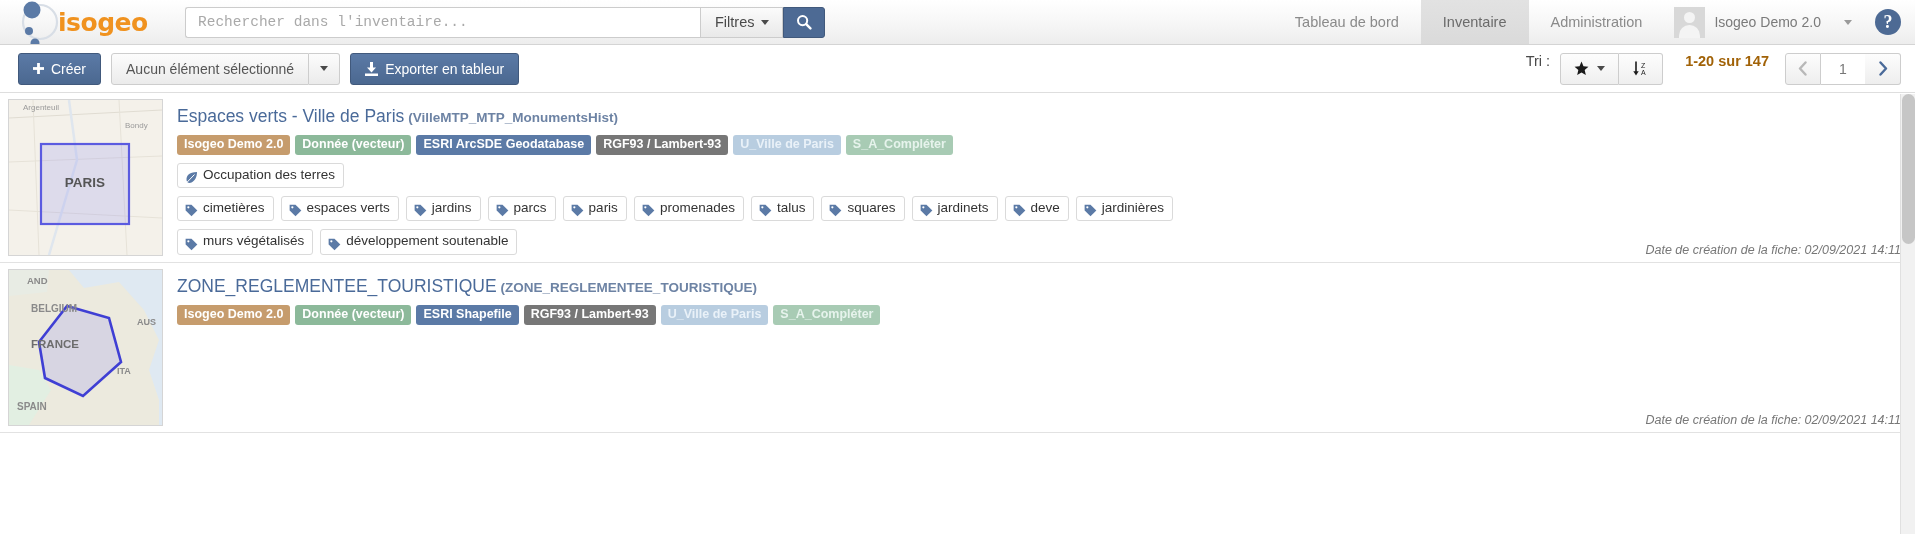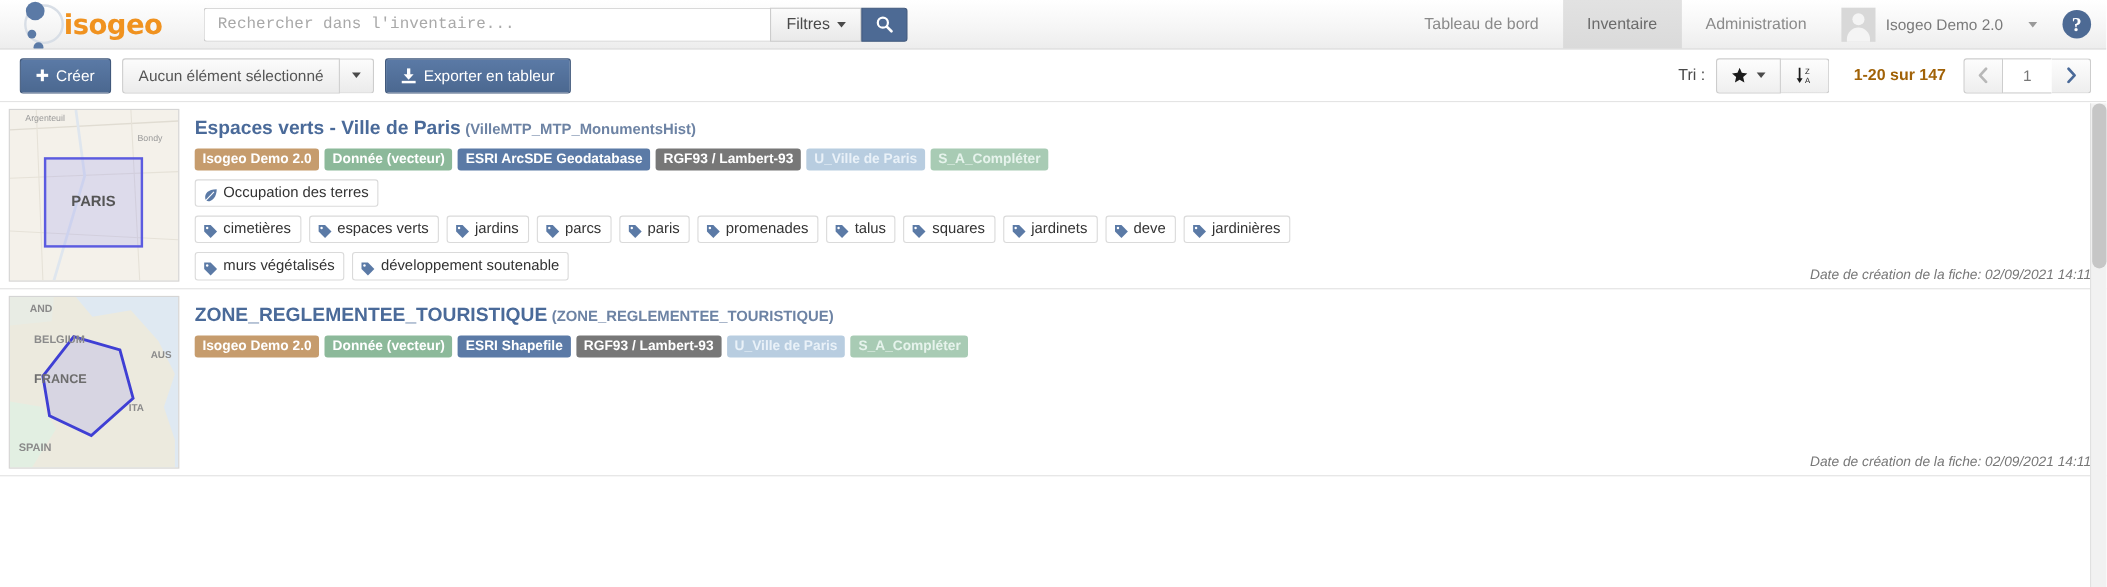--- a/index.html
+++ b/index.html
@@ -190,21 +190,21 @@
   .btn-group { display: flex; margin-left: 10px; }
   .btn-group .btn-plain:first-child { border-radius: 3px 0 0 3px; }
   .btn-group .btn-split {
     border-radius: 0 3px 3px 0;
     border-left: none;
     padding: 0 11px;
   }
   .toolbar-right {
     margin-left: auto;
     display: flex;
-    align-items: center;
+    align-items: flex-start;
     gap: 0;
   }
   .tri-label {
     font-size: 14.5px;
     color: #4a4a4a;
     margin-right: 10px;
   }
   .sort-group { display: flex; }
   .sort-btn {
     height: 32px;
@@ -273,21 +273,21 @@
   }
   .thumb svg { display: block; }
   .card-body {
     flex: 1 1 auto;
     padding: 13px 14px 6px 14px;
     min-width: 0;
   }
   .card-title {
     color: #4a6a99;
     font-size: 17.5px;
-    font-weight: bold;
+    font-weight: normal;
     display: inline;
     cursor: pointer;
     font-family: "Liberation Sans", sans-serif;
   }
   .card-subtitle {
     color: #6d83a4;
     font-size: 13.5px;
     font-weight: bold;
     margin-left: 4px;
   }

